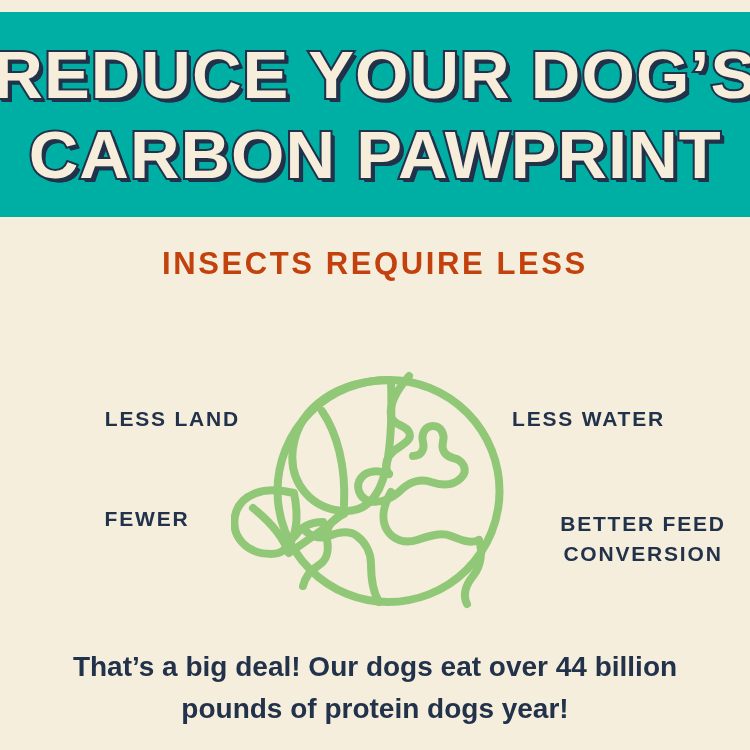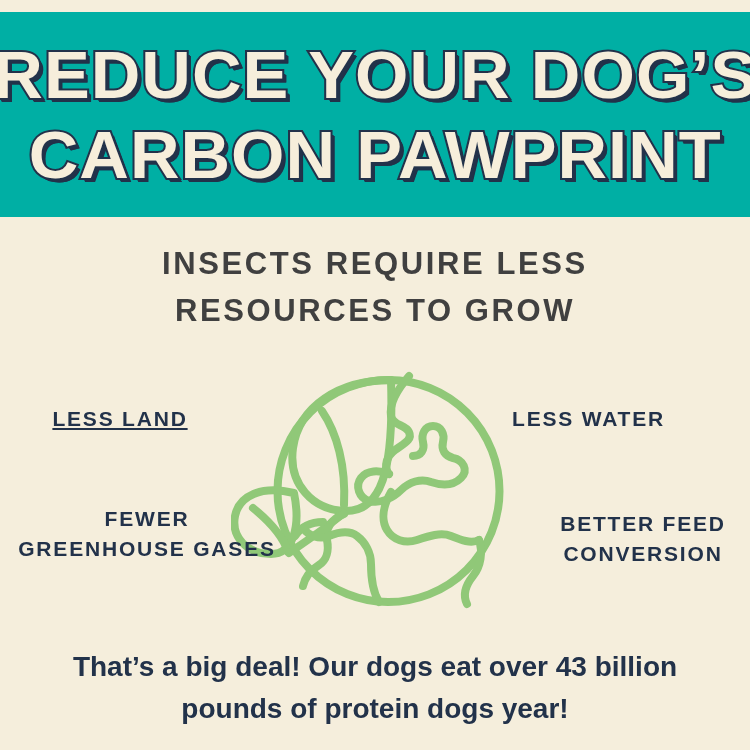--- a/index.html
+++ b/index.html
@@ -69,21 +69,21 @@
     transform: scaleX(1.04);
   }
 
   
   .subtitle {
     position: absolute;
     left: 0;
     top: 228px;
     width: 750px;
     text-align: center;
-    color: #404040;
+    color: #c2410c;
     font-family: "Liberation Sans", sans-serif;
     font-weight: 700;
     font-size: 31px;
     line-height: 47px;
     letter-spacing: 2.6px;
     text-transform: uppercase;
   }
   .subtitle .sub-line {
     display: block;
   }
@@ -111,22 +111,21 @@
     font-size: 21px;
     line-height: 30px;
     letter-spacing: 1.8px;
     text-transform: uppercase;
     white-space: nowrap;
   }
   .label-less-land {
     left: 0;
     top: 392px;
     width: 240px;
-    text-align: center;
-    text-decoration: underline;
+    text-align: right;
   }
   .label-fewer-ghg {
     left: 18px;
     top: 492px;
     width: 258px;
     text-align: center;
   }
   .label-less-water {
     left: 512px;
     top: 392px;
@@ -166,21 +165,20 @@
 <div id="infographic">
 
   <div class="header-band"></div>
   <div class="header-titles">
     <div class="title-line title-line-1">REDUCE YOUR DOG’S</div>
     <div class="title-line title-line-2">CARBON PAWPRINT</div>
   </div>
 
   <div class="subtitle">
     <span class="sub-line">INSECTS REQUIRE LESS</span>
-    <span class="sub-line">RESOURCES TO GROW</span>
   </div>
 
   <div class="globe-wrap">
     <svg viewBox="0 0 292 248" xmlns="http://www.w3.org/2000/svg" fill="none" stroke="#90C878" stroke-width="8" stroke-linecap="round" stroke-linejoin="round">
 
       <path d="M158 16
                  A 111 111 0 1 1 157 238
                  A 111 111 0 0 1 158 16 Z"></path>
 
       <path d="M160 16 C 108 16 68 42 62 84
@@ -229,30 +227,29 @@
                C 140 214 142 228 148 238"></path>
     </svg>
   </div>
 
   <div class="side-label label-less-land">
     <span class="lab-line">LESS LAND</span>
   </div>
 
   <div class="side-label label-fewer-ghg">
     <span class="lab-line">FEWER</span>
-    <span class="lab-line">GREENHOUSE GASES</span>
   </div>
 
   <div class="side-label label-less-water">
     <span class="lab-line">LESS WATER</span>
   </div>
 
   <div class="side-label label-better-feed">
     <span class="lab-line">BETTER FEED</span>
     <span class="lab-line">CONVERSION</span>
   </div>
 
   <div class="footer-text">
-    <span class="foot-line">That’s a big deal! Our dogs eat over 43 billion</span>
+    <span class="foot-line">That’s a big deal! Our dogs eat over 44 billion</span>
     <span class="foot-line">pounds of protein dogs year!</span>
   </div>
 
 </div>
 
 </body></html>

